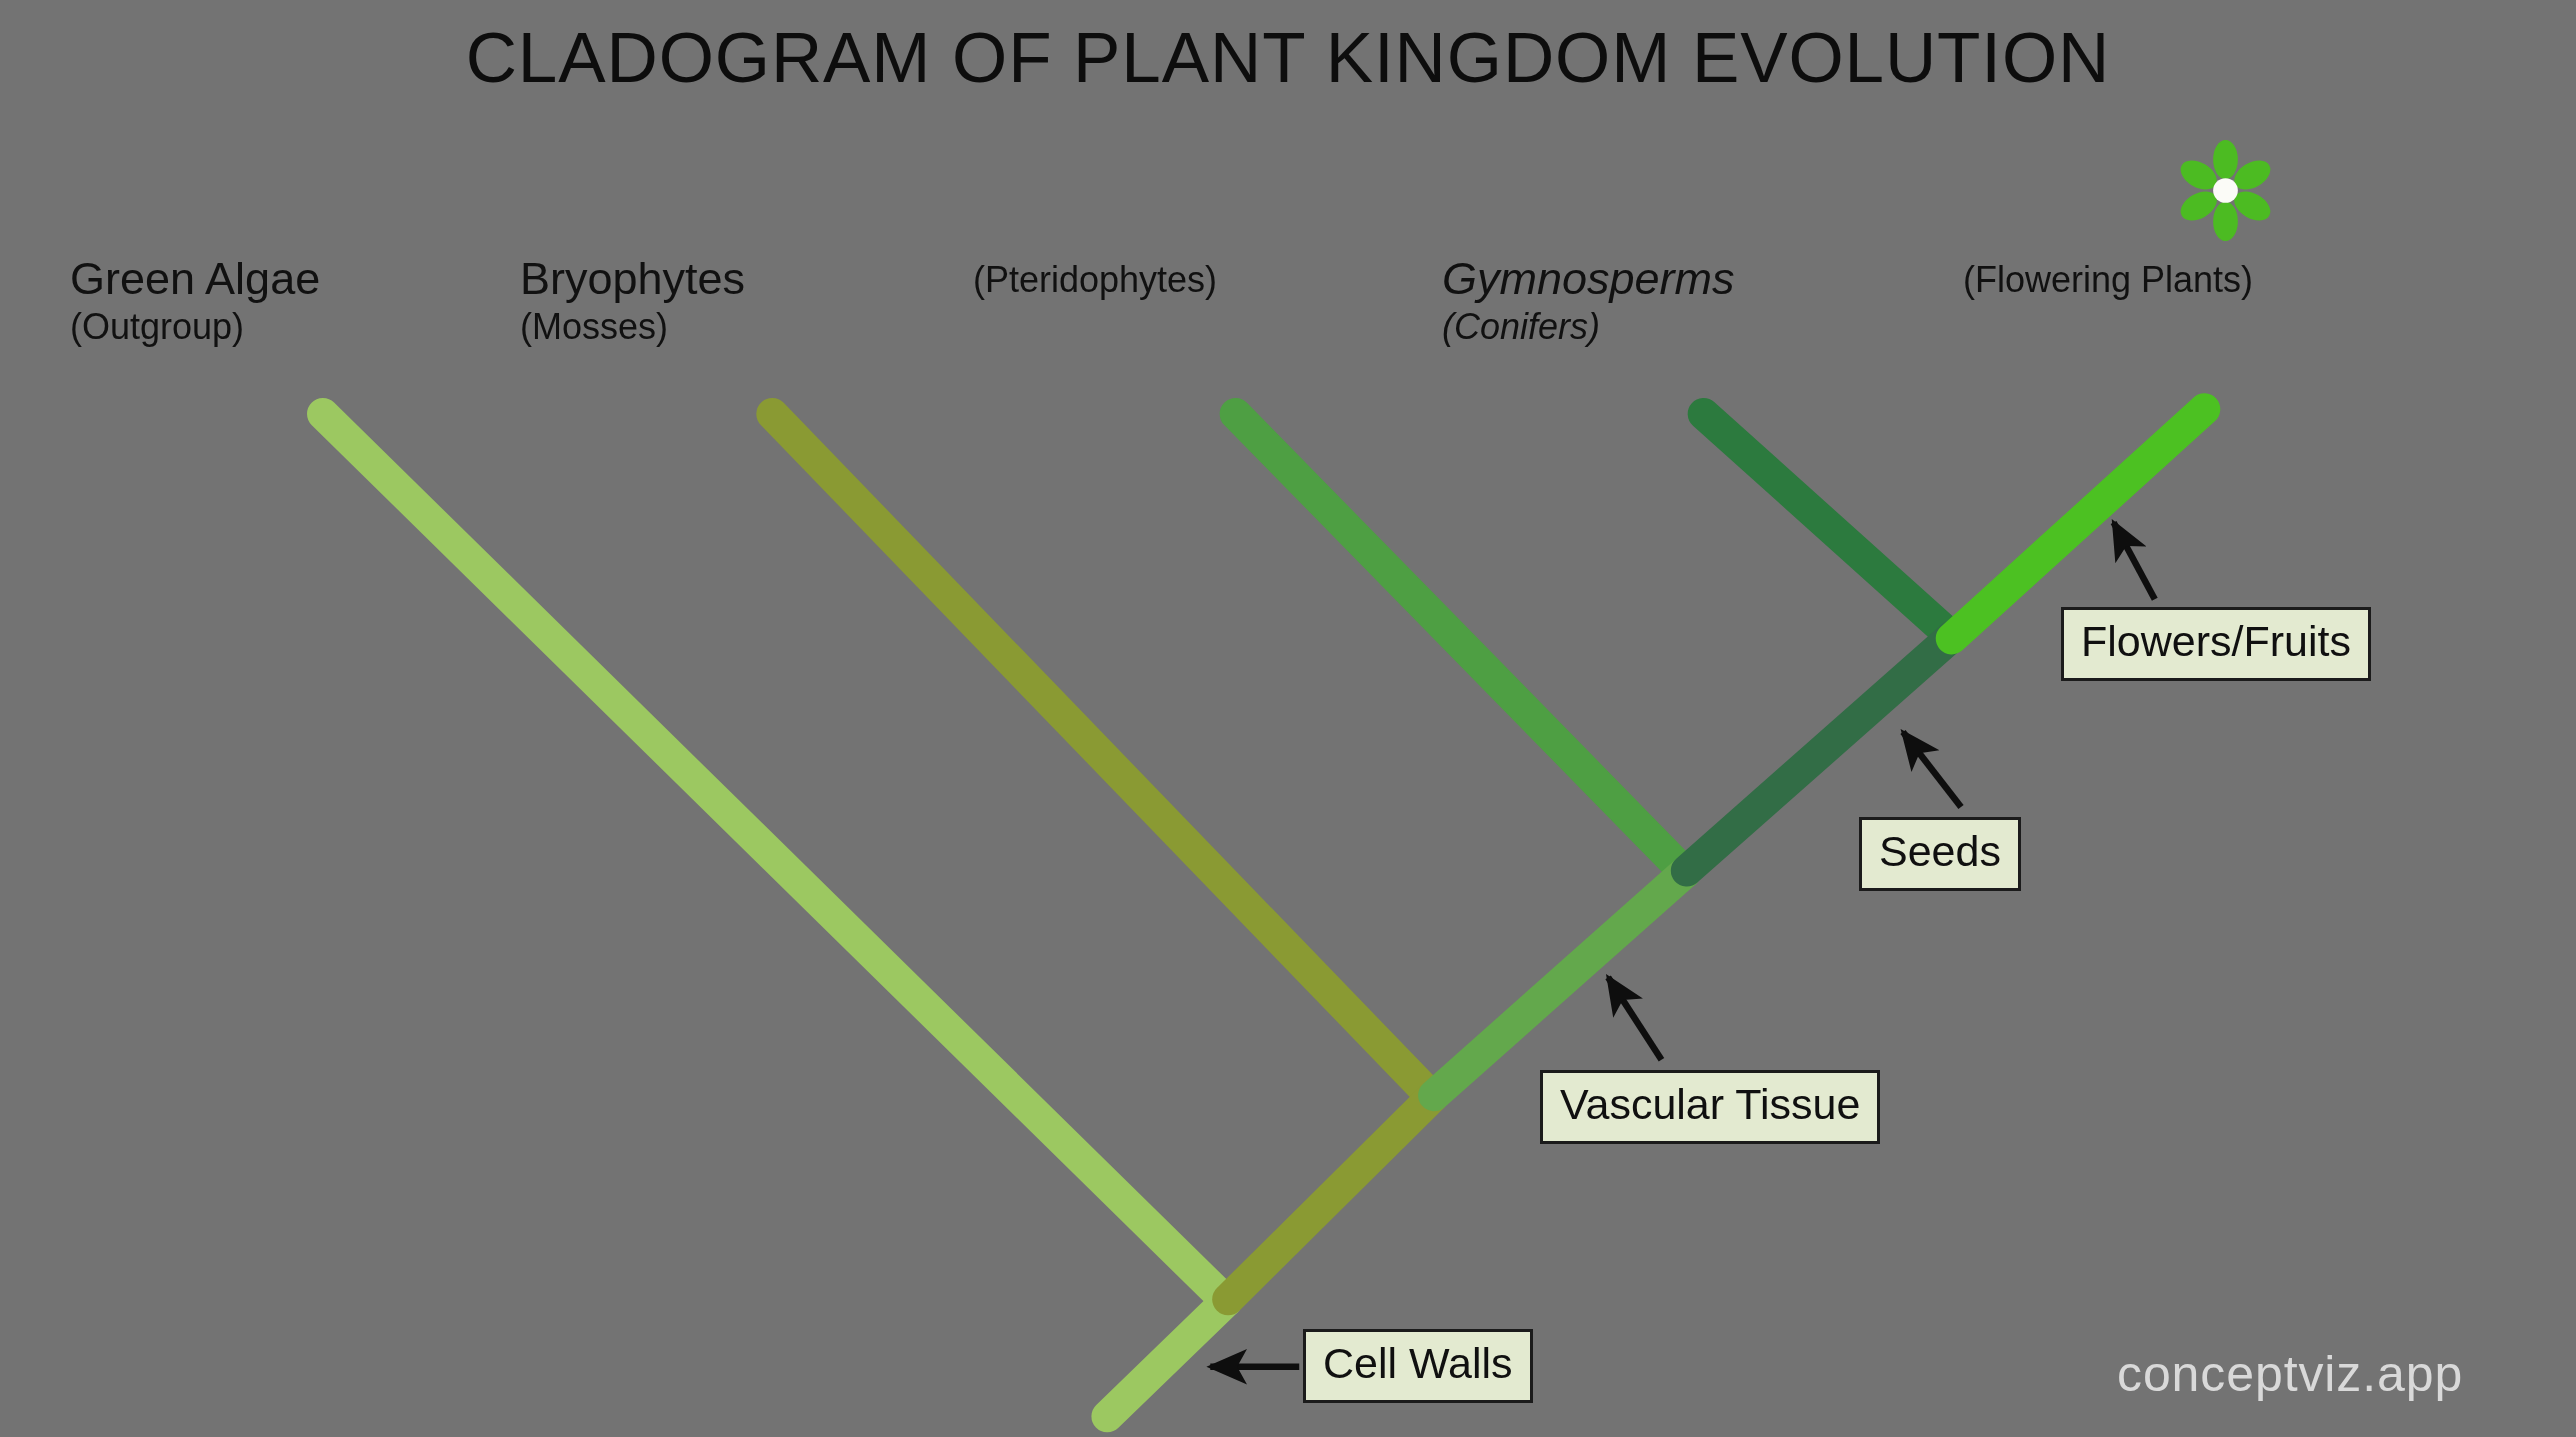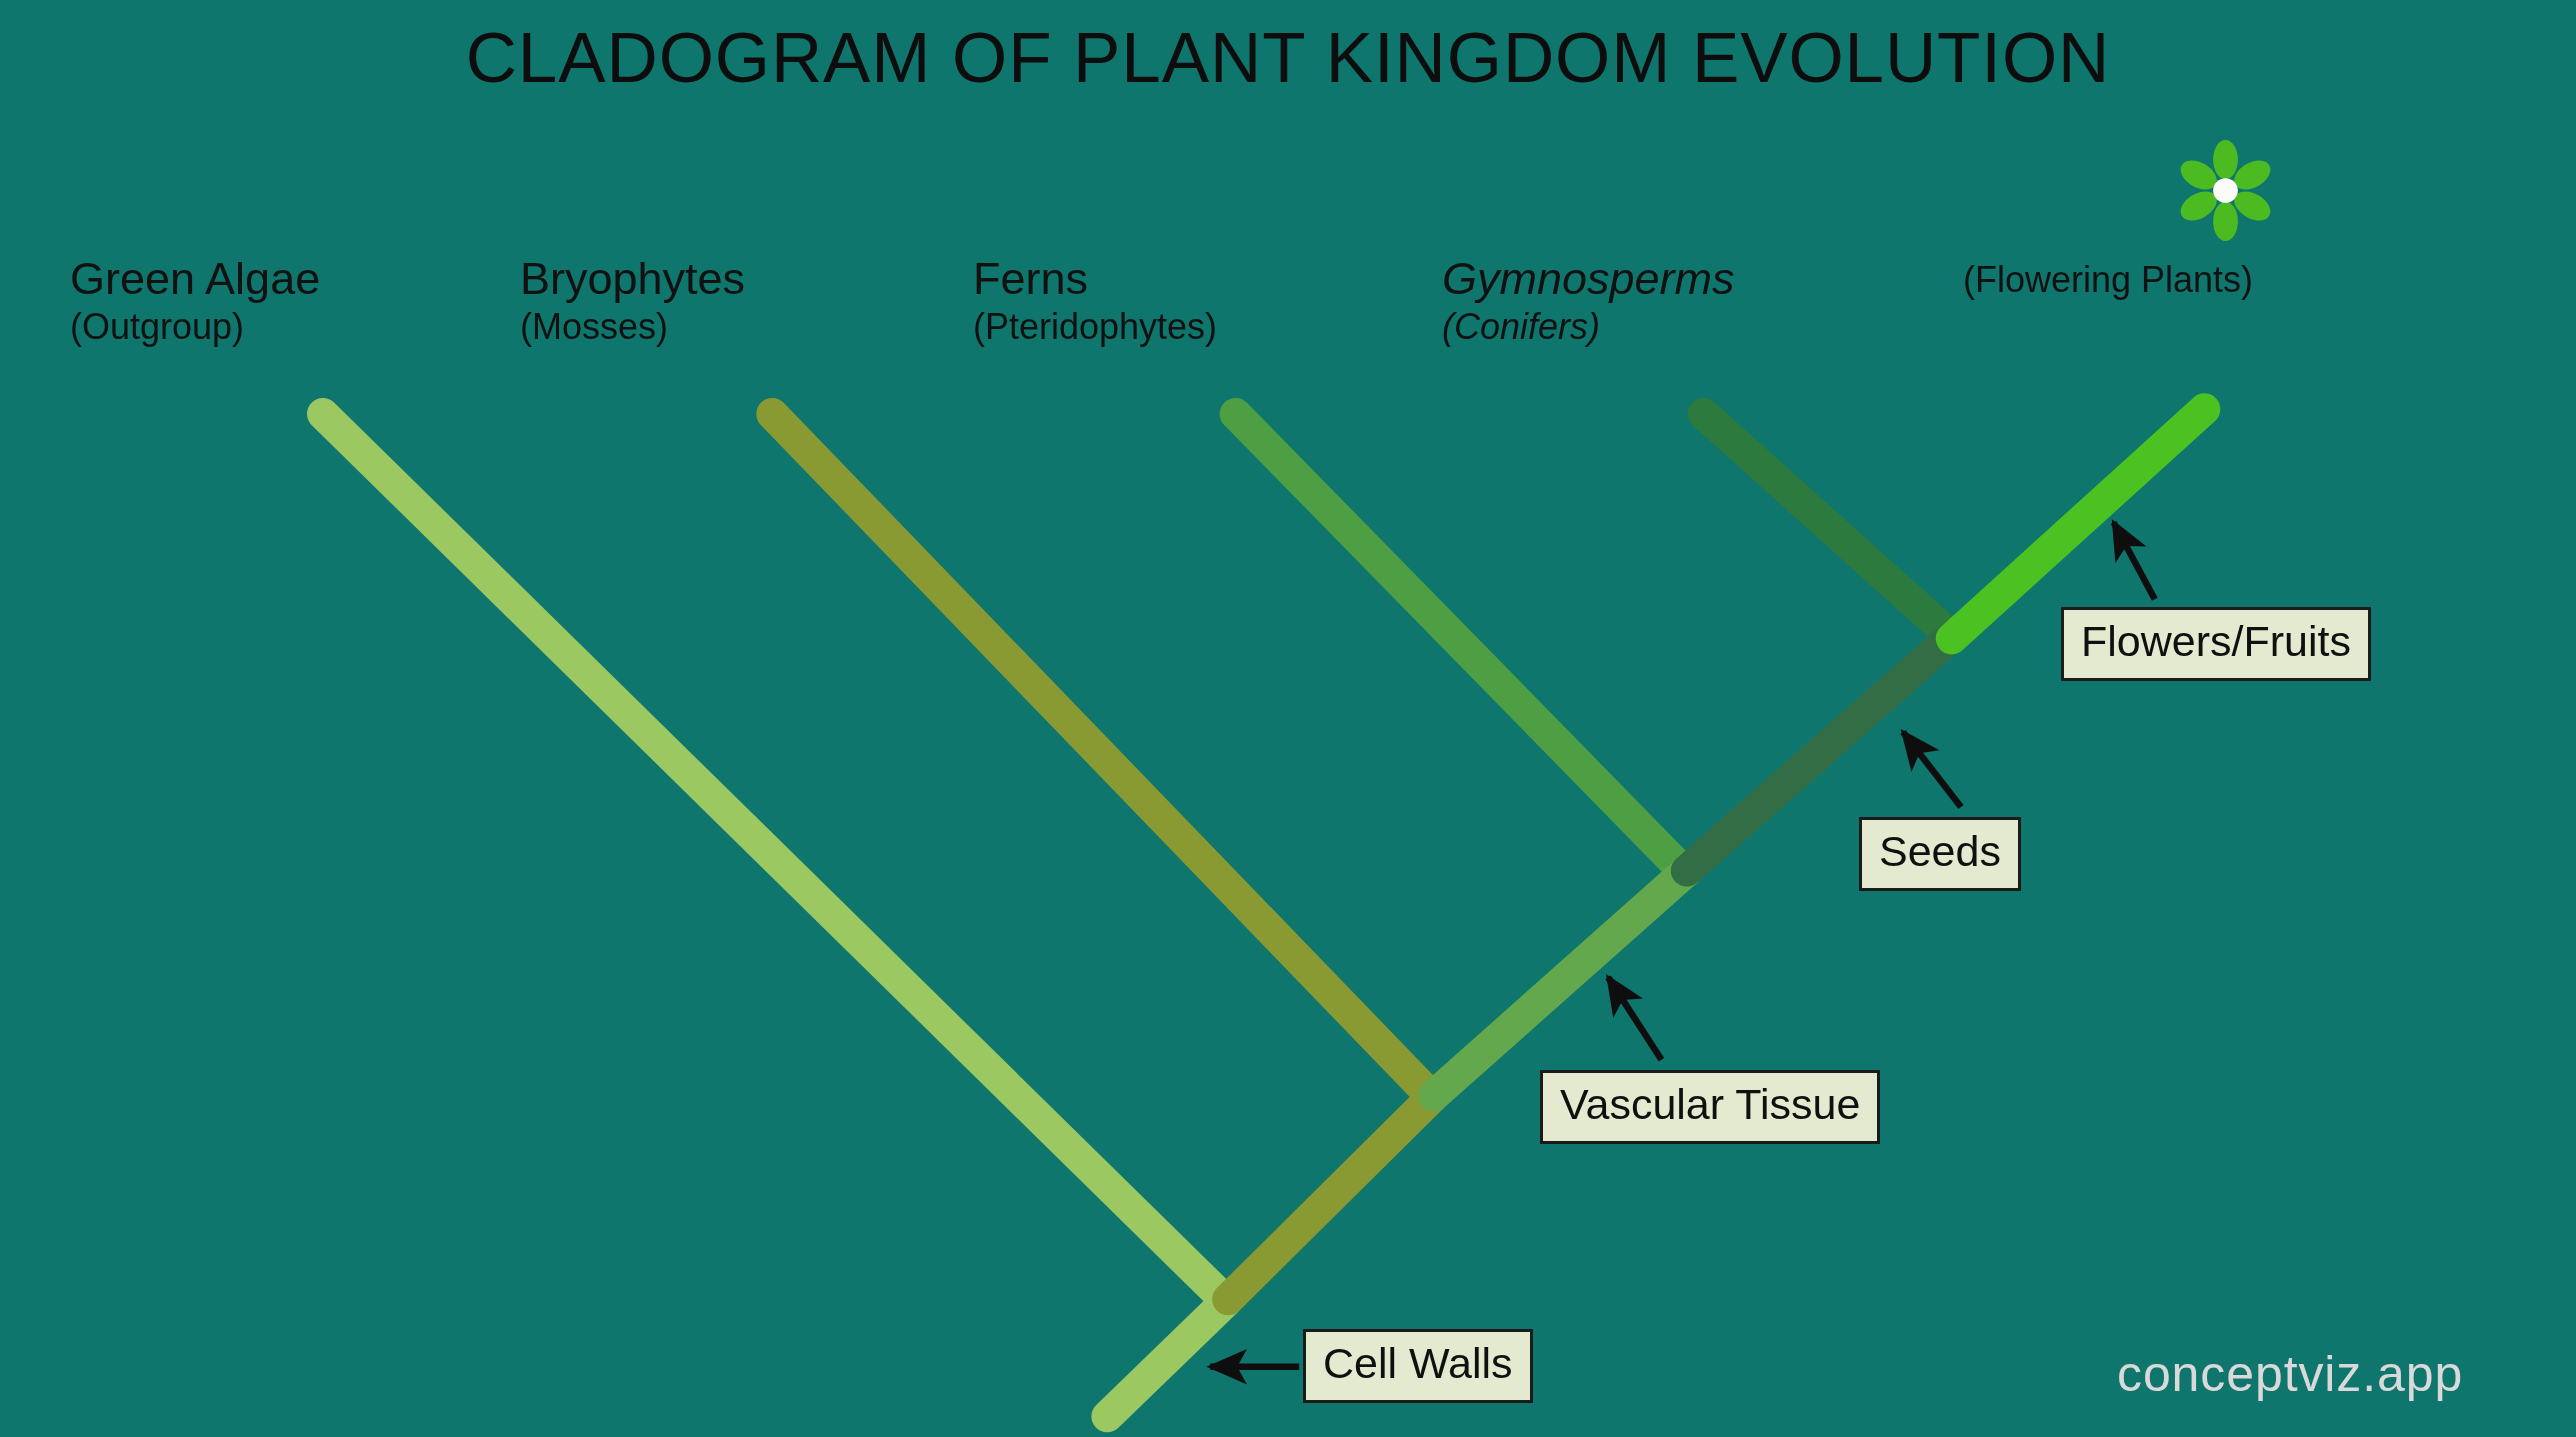--- a/index.html
+++ b/index.html
@@ -7,21 +7,21 @@
     padding: 0;
     background: #ffffff;
   }
   body {
     font-family: "Liberation Sans", sans-serif;
   }
   #stage {
     position: relative;
     width: 2576px;
     height: 1438px;
-    background: #0f766e;
+    background: #737373;
     overflow: hidden;
   }
   #tree-svg {
     position: absolute;
     left: 0;
     top: 0;
     width: 2576px;
     height: 1438px;
   }
   .title {
@@ -130,21 +130,20 @@
     <span class="tx-main">Green Algae</span>
     <span class="tx-sub">(Outgroup)</span>
   </div>
 
   <div class="taxon" style="left:520px; top:255px; width:524px;">
     <span class="tx-main">Bryophytes</span>
     <span class="tx-sub">(Mosses)</span>
   </div>
 
   <div class="taxon" style="left:973px; top:255px; width:524px;">
-    <span class="tx-main">Ferns</span>
     <span class="tx-sub">(Pteridophytes)</span>
   </div>
 
   <div class="taxon" style="left:1442px; top:255px; width:524px;font-style:italic;">
     <span class="tx-main">Gymnosperms</span>
     <span class="tx-sub">(Conifers)</span>
   </div>
 
   <div class="taxon" style="left:1963px; top:255px; width:524px;">
     <span class="tx-sub">(Flowering Plants)</span>

